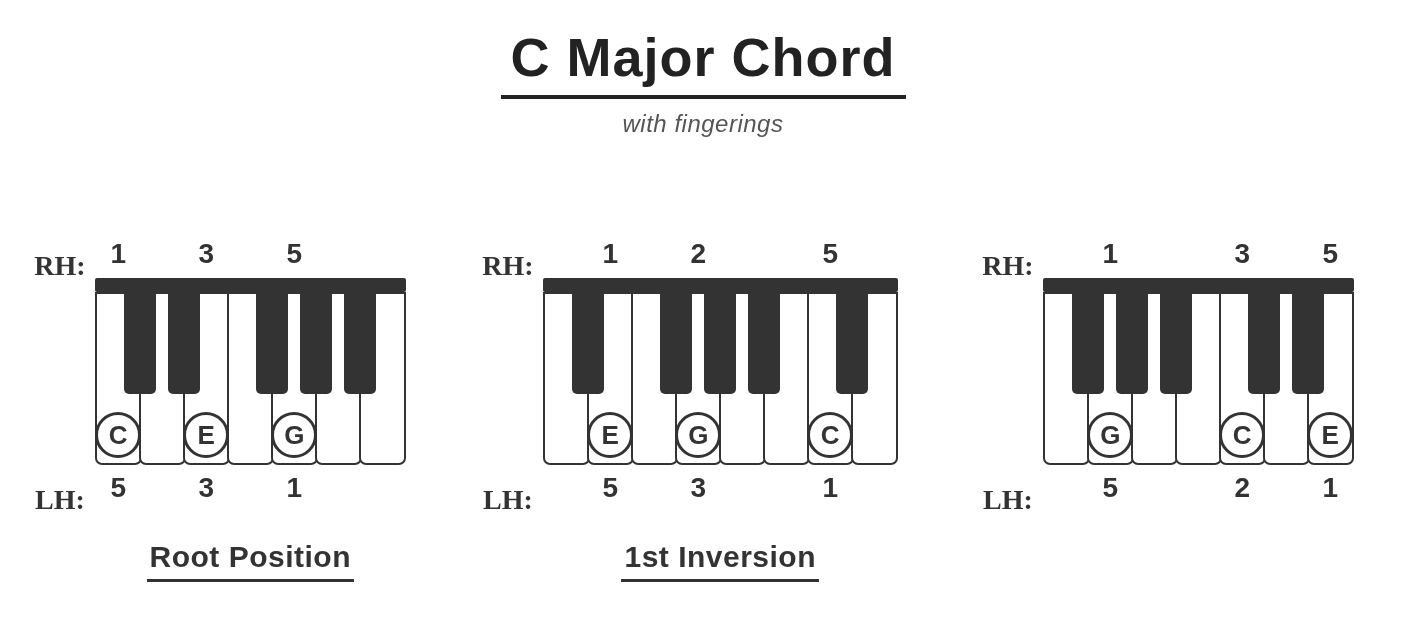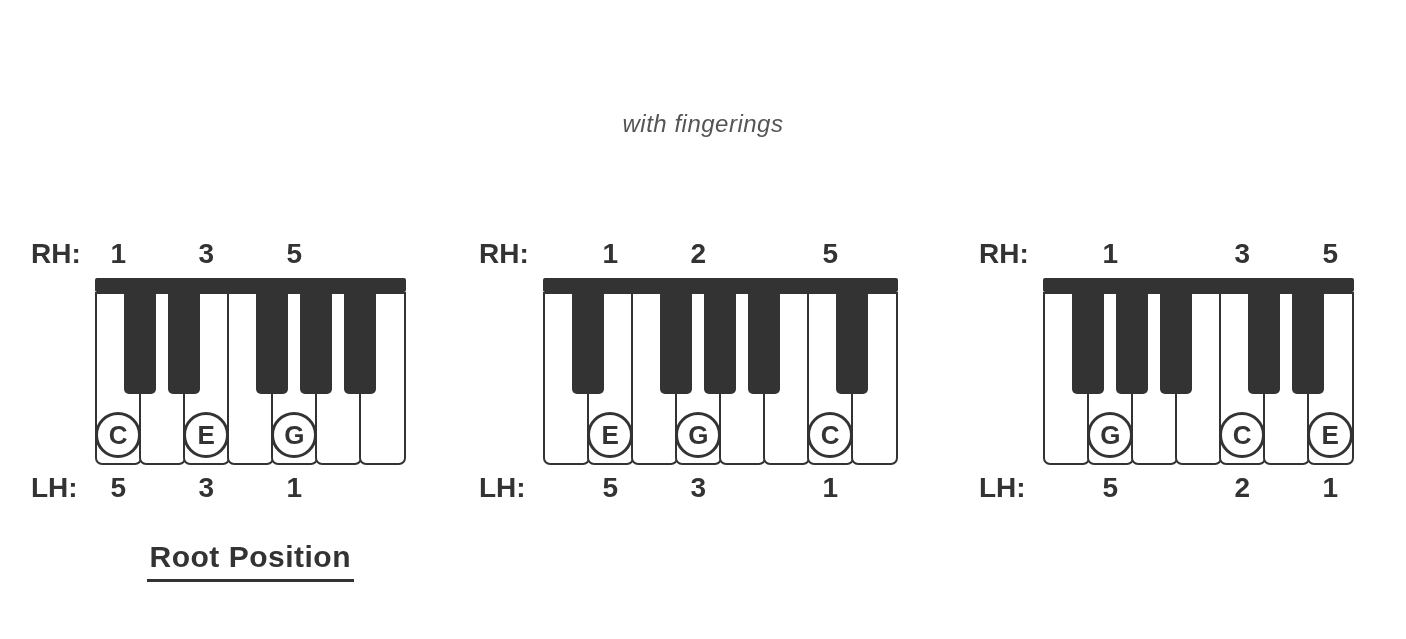--- a/index.html
+++ b/index.html
@@ -20,21 +20,21 @@
     letter-spacing:1px;border-bottom:4px solid var(--title-ink);padding:0 10px 7px;
   }
   .subtitle-row{position:absolute;top:110px;left:0;width:100%;text-align:center;}
   .subtitle{font-size:24px;font-style:italic;color:var(--sub-ink);letter-spacing:0.5px;}
 
   
   .diagram{position:absolute;top:239px;height:350px;}
   .hand-row{position:absolute;left:0;right:0;height:30px;font-size:28px;font-weight:bold;color:var(--ink);line-height:30px;}
   .hand-row.rh{top:0;}
   .hand-row.lh{top:234px;}
-  .hand-label{position:absolute;left:-64px;width:58px;top:0;text-align:left;}
+  .hand-label{position:absolute;left:-64px;width:58px;top:12px;text-align:center;font-family:Liberation Serif, serif;}
   .finger{position:absolute;width:44px;top:0;text-align:center;}
 
   .keyboard{position:absolute;top:39px;left:0;height:187px;}
   .top-rail{position:absolute;top:0;left:0;width:100%;height:14px;background:var(--ink);border-radius:2px;z-index:3;}
   .white-key{
     position:absolute;top:14px;width:46.5px;height:173px;box-sizing:border-box;
     background:#fff;border:2.5px solid var(--ink);border-radius:0 0 7px 7px;z-index:1;
   }
   .black-key{
     position:absolute;top:13px;width:32px;height:103px;background:var(--ink);
@@ -48,20 +48,23 @@
   .caption-row{position:absolute;top:301px;left:0;width:100%;text-align:center;}
   .caption{
     display:inline-block;font-size:30px;font-weight:bold;color:var(--ink);
     letter-spacing:0.5px;border-bottom:3px solid var(--ink);padding:0 3px 5px;
   }
 </style>
 </head>
 <body>
 
 <div class="page">
+  <div class="title-row">
+    <span class="title">C Major Chord</span>
+  </div>
   <div class="subtitle-row">
     <span class="subtitle">with fingerings</span>
   </div>
   <div id="diagrams">
       <div class="diagram" style="left: 95px; width: 310.5px;">
         <div class="hand-row rh">
           <span class="hand-label">RH:</span>
           <span class="finger" style="left: 1.25px;">1</span>
           <span class="finger" style="left: 89.25px;">3</span>
           <span class="finger" style="left: 177.25px;">5</span>
@@ -117,20 +120,21 @@
           <div class="note-circle" style="left: 44.25px;">E</div>
           <div class="note-circle" style="left: 132.25px;">G</div>
           <div class="note-circle" style="left: 264.25px;">C</div>
         </div>
         <div class="hand-row lh">
           <span class="hand-label">LH:</span>
           <span class="finger" style="left: 45.25px;">5</span>
           <span class="finger" style="left: 133.25px;">3</span>
           <span class="finger" style="left: 265.25px;">1</span>
         </div>
+        <div class="caption-row"><span class="caption">1st Inversion</span></div>
       </div>
       <div class="diagram" style="left: 1043px; width: 310.5px;">
         <div class="hand-row rh">
           <span class="hand-label">RH:</span>
           <span class="finger" style="left: 45.25px;">1</span>
           <span class="finger" style="left: 177.25px;">3</span>
           <span class="finger" style="left: 265.25px;">5</span>
         </div>
         <div class="keyboard" style="width: 310.5px;">
           <div class="white-key" style="left: 0px;"></div>

